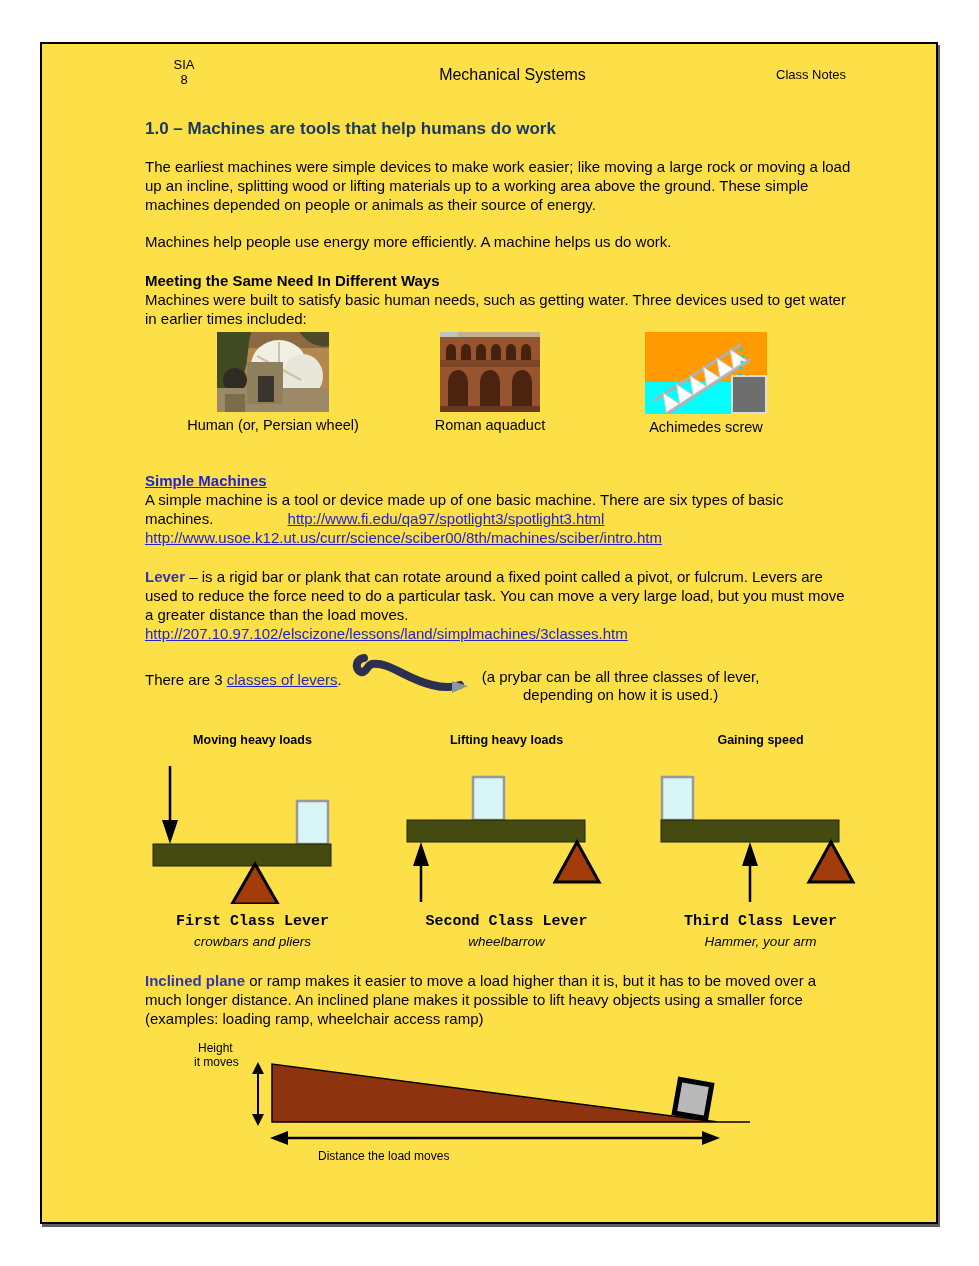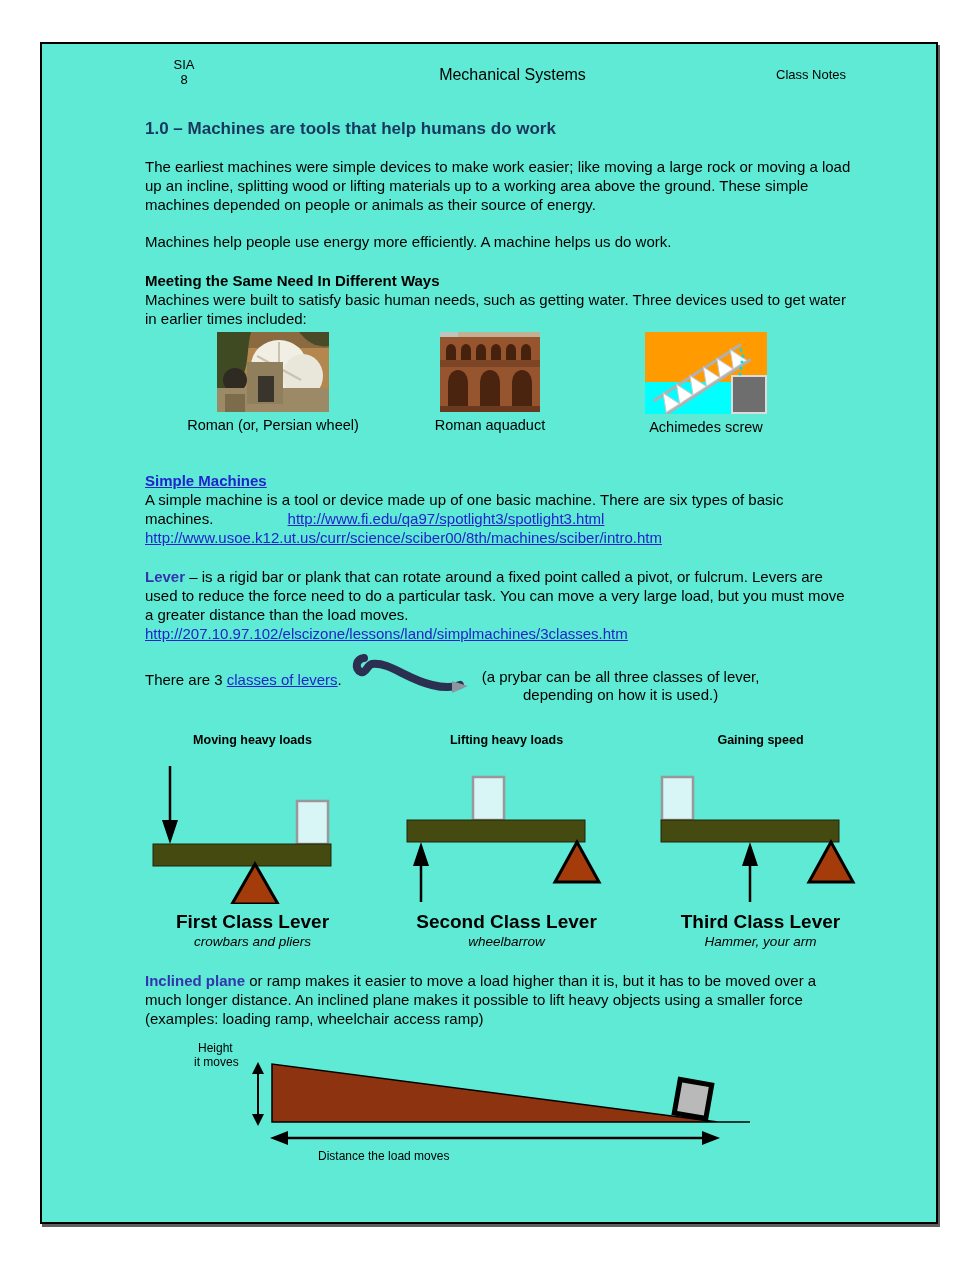--- a/index.html
+++ b/index.html
@@ -3,21 +3,21 @@
 <meta charset="utf-8">
 <style>
   * { box-sizing: border-box; }
   html,body { margin:0; padding:0; }
   body {
     width:979px; height:1266px; background:#ffffff; position:relative;
     font-family:"Liberation Sans", sans-serif; color:#000;
   }
   .page {
     position:absolute; left:40px; top:42px; width:898px; height:1182px;
-    border:2px solid #000; background:#5eead4;
+    border:2px solid #000; background:#fde047;
     box-shadow:2px 3px 0 rgba(40,40,40,0.75);
   }
   .hdr { position:relative; height:46px; }
   .hdr-left { position:absolute; left:118px; top:13px; width:48px; text-align:center;
               font-size:13px; line-height:15px; }
   .hdr-title { position:absolute; left:0; right:0; top:22px; text-align:center;
                font-weight:normal; font-size:16px;margin-left:47px; }
   .hdr-right { position:absolute; left:734px; top:23px; font-size:13px; }
 
   .content { margin-left:103px; width:708px; font-size:15px; line-height:19px; }
@@ -47,21 +47,21 @@
 
   .classes-row { margin-top:10px; display:flex; align-items:flex-start; height:56px; }
   .classes-text { padding-top:17px; white-space:nowrap; }
   .prybar-wrap { margin-left:6px; }
   .prybar-note { padding-top:15px; margin-left:12px; text-align:center; line-height:18px; }
 
   .levers-row { display:flex; margin-top:22px;gap:15px; }
   .lever-col { width:215px; display:flex; flex-direction:column; align-items:center; }
   .lever-col + .lever-col { margin-left:24px; }
   .lever-title { font-weight:bold; font-size:12.5px; margin-bottom:6px; }
-  .lever-name { font-weight:bold; font-size:19px; margin-top:8px; }
+  .lever-name { font-weight:bold; font-size:15px; margin-top:8px;font-family:Liberation Mono, monospace; }
   .lever-ex { font-style:italic; font-size:13.5px; margin-top:1px; }
 
   .inclined-para { margin-top:20px; }
   .ramp-wrap { margin-top:10px; margin-left:45px; }
 </style>
 </head>
 <body>
 
 <div class="page">
 
@@ -94,21 +94,21 @@
           <path d="M82,0 L112,0 L112,14 C100,16 90,10 82,0 Z" fill="#4a4a28"></path>
           <ellipse cx="62" cy="34" rx="28" ry="26" fill="#f1eee4"></ellipse>
           <ellipse cx="86" cy="44" rx="20" ry="22" fill="#e9e6da"></ellipse>
           <path d="M62,10 L62,58 M40,24 L84,48" stroke="#c9c2ae" stroke-width="2" fill="none"></path>
           <circle cx="18" cy="48" r="12" fill="#2f2a22"></circle>
           <rect x="0" y="56" width="112" height="24" fill="#9c8a66"></rect>
           <rect x="30" y="30" width="36" height="42" fill="#8f7f5d"></rect>
           <rect x="41" y="44" width="16" height="26" fill="#3a352c"></rect>
           <rect x="8" y="62" width="20" height="18" fill="#7d6c4c"></rect>
         </svg>
-        <div class="fig-caption">Roman (or, Persian wheel)</div>
+        <div class="fig-caption">Human (or, Persian wheel)</div>
       </div>
 
       <div class="fig fig-2">
         <svg width="100" height="80" viewBox="0 0 100 80">
           <rect x="0" y="0" width="100" height="80" fill="#c3b093"></rect>
           <rect x="0" y="0" width="18" height="26" fill="#bcc4be"></rect>
           <rect x="0" y="5" width="100" height="75" fill="#96542f"></rect>
           <g fill="#46220e">
             <path d="M6,28 v-10 a5 6 0 0 1 10 0 v10 z"></path>
             <path d="M21,28 v-10 a5 6 0 0 1 10 0 v10 z"></path>

